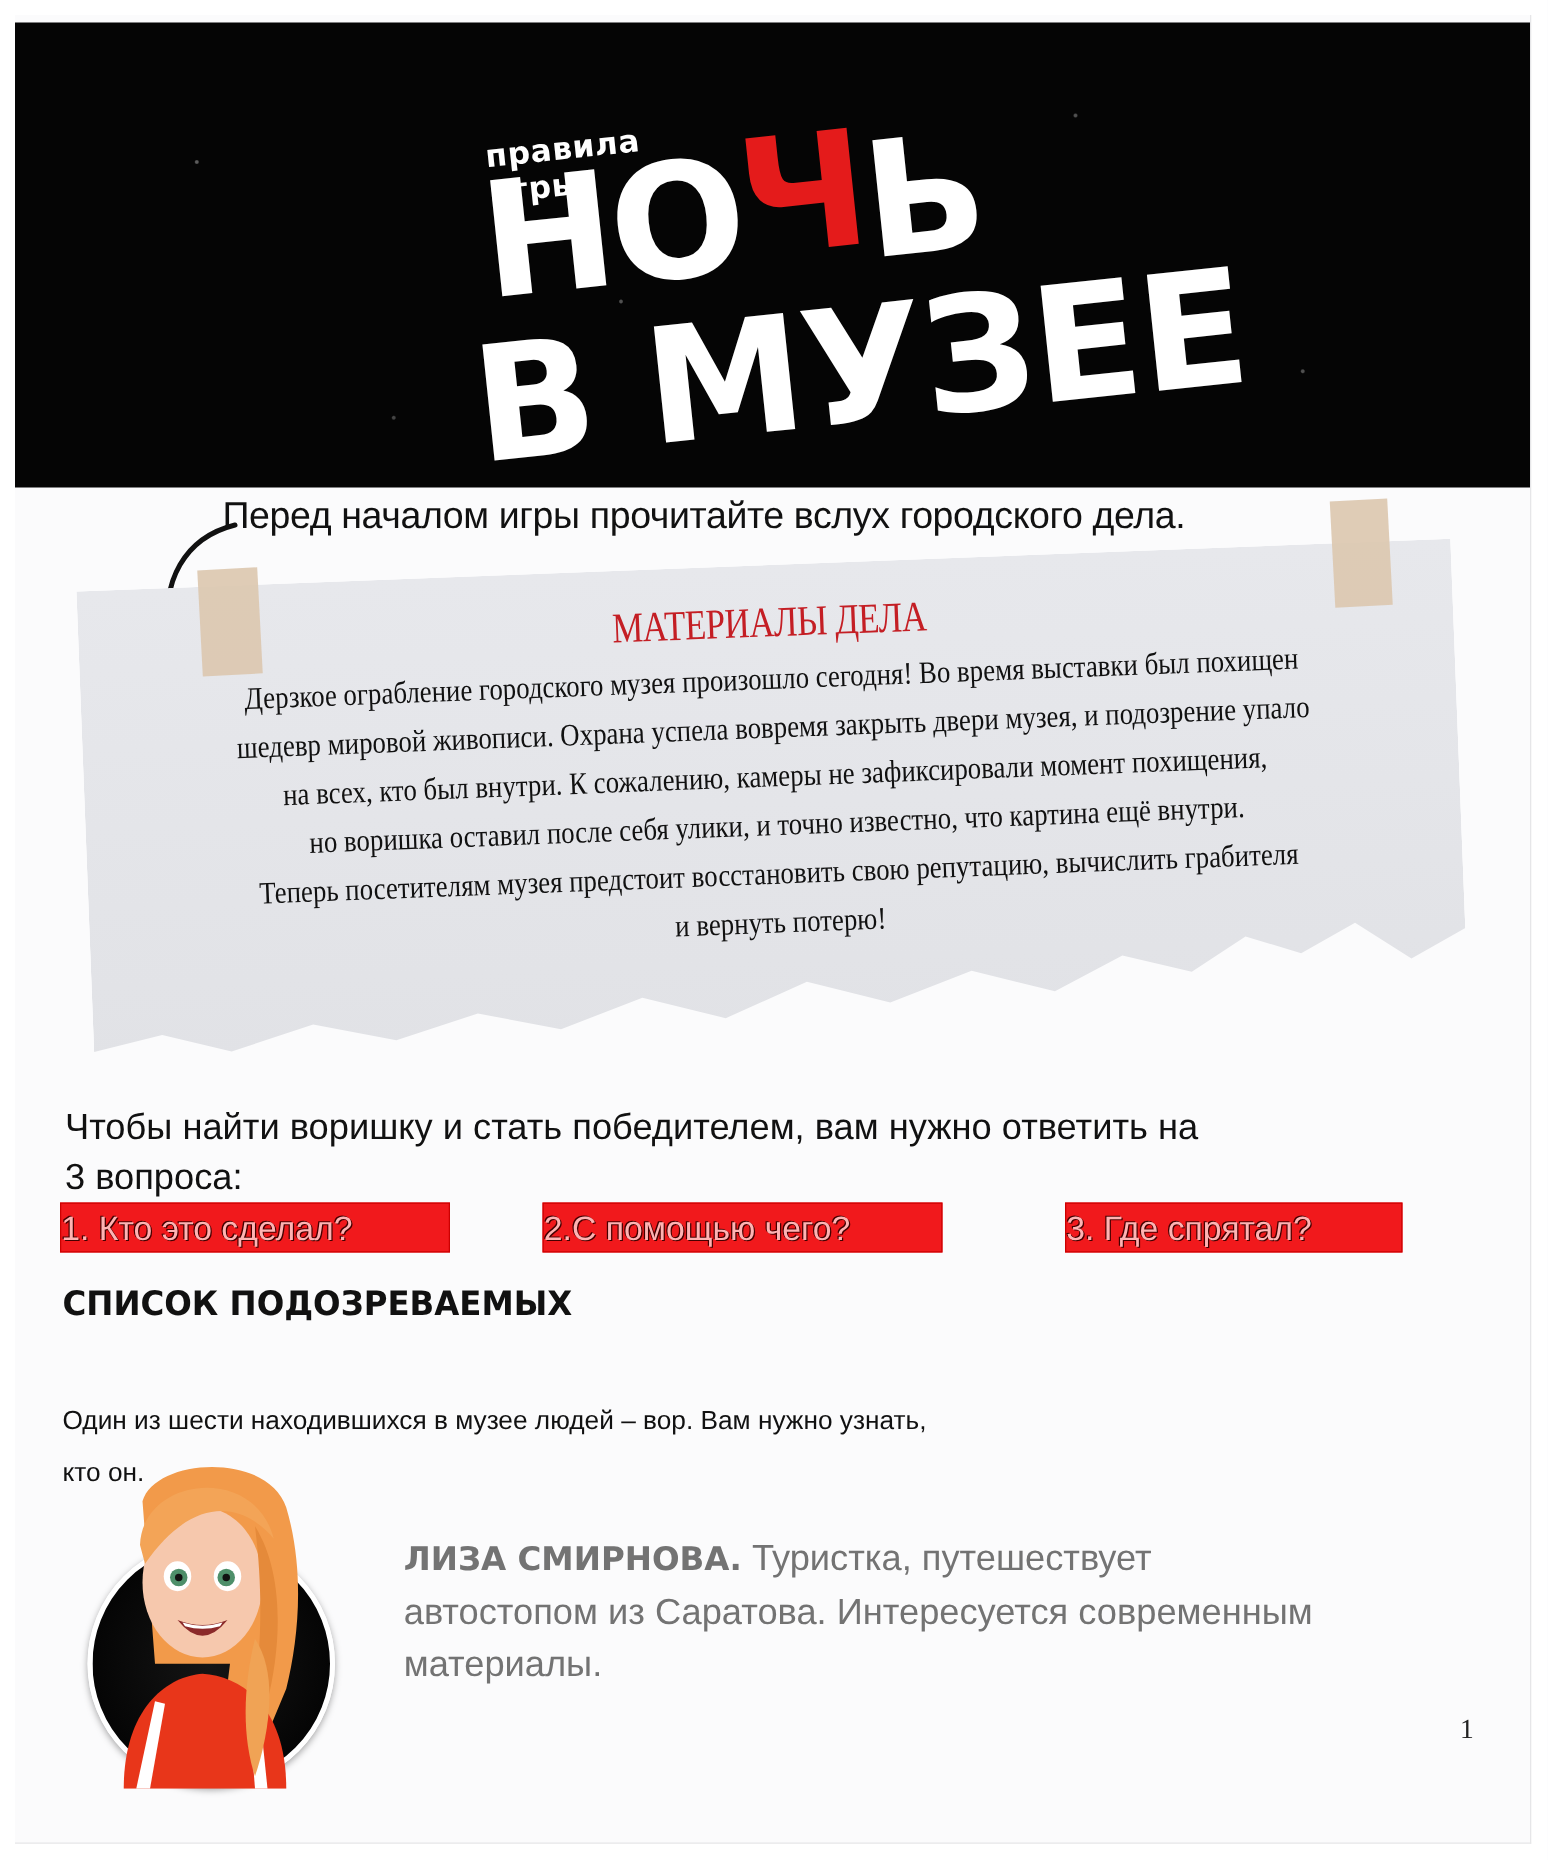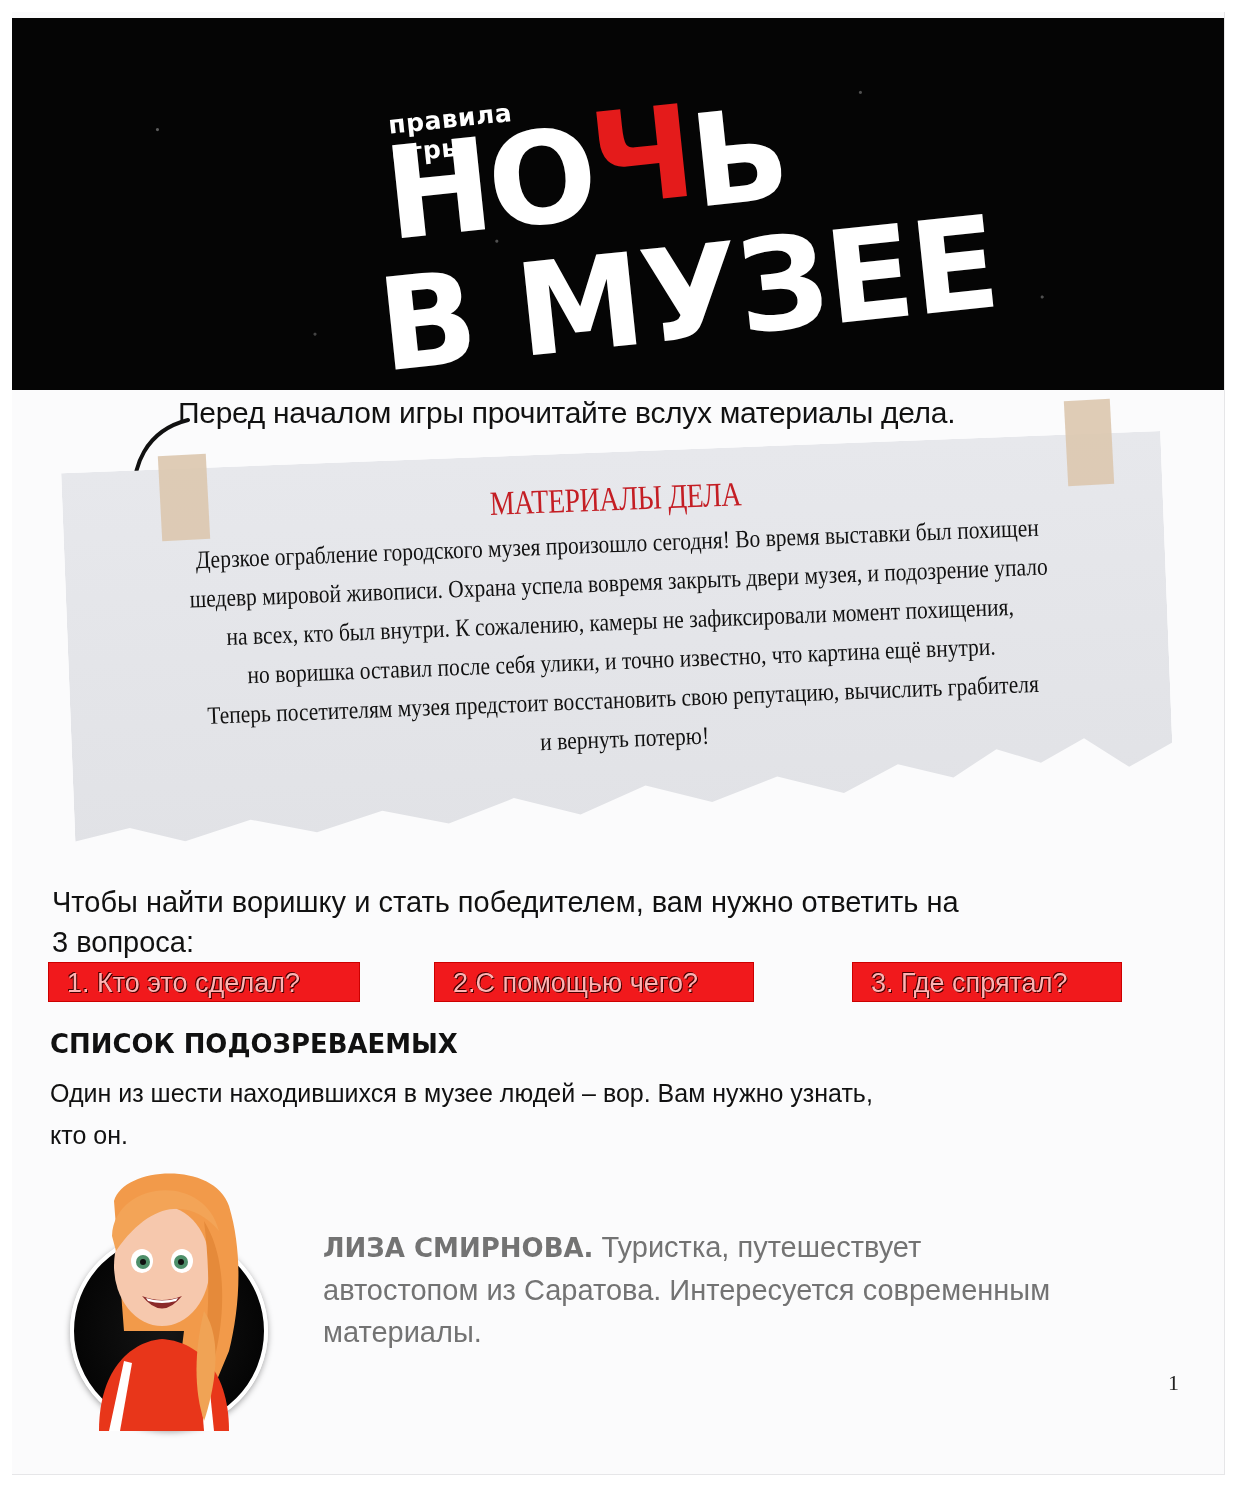--- a/index.html
+++ b/index.html
@@ -64,34 +64,34 @@
     .case-title { color:#c41e24; font-size:34px; letter-spacing:-0.5px; margin-bottom:6px; transform:scaleX(0.82); }
     .case-line { font-size:25px; color:#111; line-height:39px; transform:scaleX(0.86); white-space:nowrap; }
 
     .q-text {
       position:absolute; left:52px; top:882px; font-family:Liberation Sans, sans-serif; font-size:29px;
       line-height:40px; color:#111; width:1100px;
     }
     .q-btn {
       position:absolute; top:962px; height:40px; background:#f1191c; border:1px solid #c00;
       font-family:"Liberation Sans", sans-serif; font-size:27px; color:#ffb3b3; line-height:40px;
-      padding:0 18px; box-sizing:border-box; white-space:nowrap;
+      padding:0 0; box-sizing:border-box; white-space:nowrap;
       text-shadow:-1px -1px 0 #400, 1px 1px 0 #400;
     }
     .q1 { left:48px; width:312px; }
     .q2 { left:434px; width:320px; }
     .q3 { left:838px; width:270px;margin-left:14px; }
 
     .suspects-title {
       position:absolute; left:50px; top:1028px; font-family:"DejaVu Sans", sans-serif; font-weight:bold;
       font-size:27px; color:#111; transform:scaleX(0.96); transform-origin:left;
     }
     .suspects-text {
-      position:absolute; left:50px; top:1072px; width:1140px; font-family:"Liberation Sans", sans-serif;
-      font-size:25px; line-height:42px; color:#111;
+      position:absolute; left:50px; top:1116px; width:1140px; font-family:"Liberation Sans", sans-serif;
+      font-size:21px; line-height:42px; color:#111;
     }
 
     .avatar {
       position:absolute; left:70px; top:1232px; width:190px; height:190px; border-radius:50%;
       background:radial-gradient(circle at 50% 50%, #151515 0%, #050505 70%); border:4px solid #fff;
       box-shadow:0 2px 6px rgba(0,0,0,.35); overflow:visible;
     }
     .avatar svg { position:absolute; left:-20px; top:-75px; }
 
     .bio {
@@ -114,21 +114,21 @@
     <div class="subtitle">правила игры</div>
     <div class="title-line1"><span>НО</span><span class="red">Ч</span><span>Ь</span></div>
     <div class="title-line2">В МУЗЕЕ</div>
   </div>
 </div>
 
 <svg class="arrow" viewBox="0 0 80 120">
   <path d="M70 10 C 30 20, 10 55, 18 100" stroke="#111" stroke-width="4" fill="none" stroke-linecap="round"></path>
   <path d="M6 86 L18 104 L30 88" stroke="#111" stroke-width="4" fill="none" stroke-linecap="round" stroke-linejoin="round"></path>
 </svg>
-<div class="intro">Перед началом игры прочитайте вслух материалы дела.</div>
+<div class="intro">Перед началом игры прочитайте вслух городского дела.</div>
 
 <div class="paper"></div>
 <div class="tape left"></div>
 <div class="tape right"></div>
 
 <div class="case">
   <div class="case-title">МАТЕРИАЛЫ ДЕЛА</div>
   <div class="case-line">Дерзкое ограбление городского музея произошло сегодня! Во время выставки был похищен</div>
   <div class="case-line">шедевр мировой живописи. Охрана успела вовремя закрыть двери музея, и подозрение упало</div>
   <div class="case-line">на всех, кто был внутри. К сожалению, камеры не зафиксировали момент похищения,</div>

